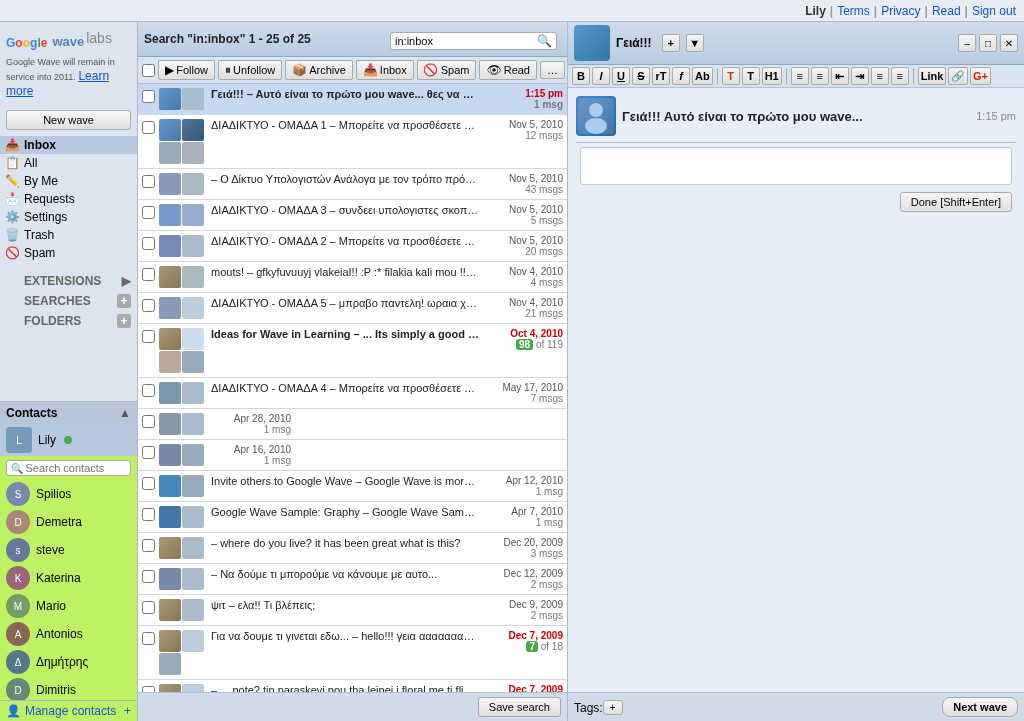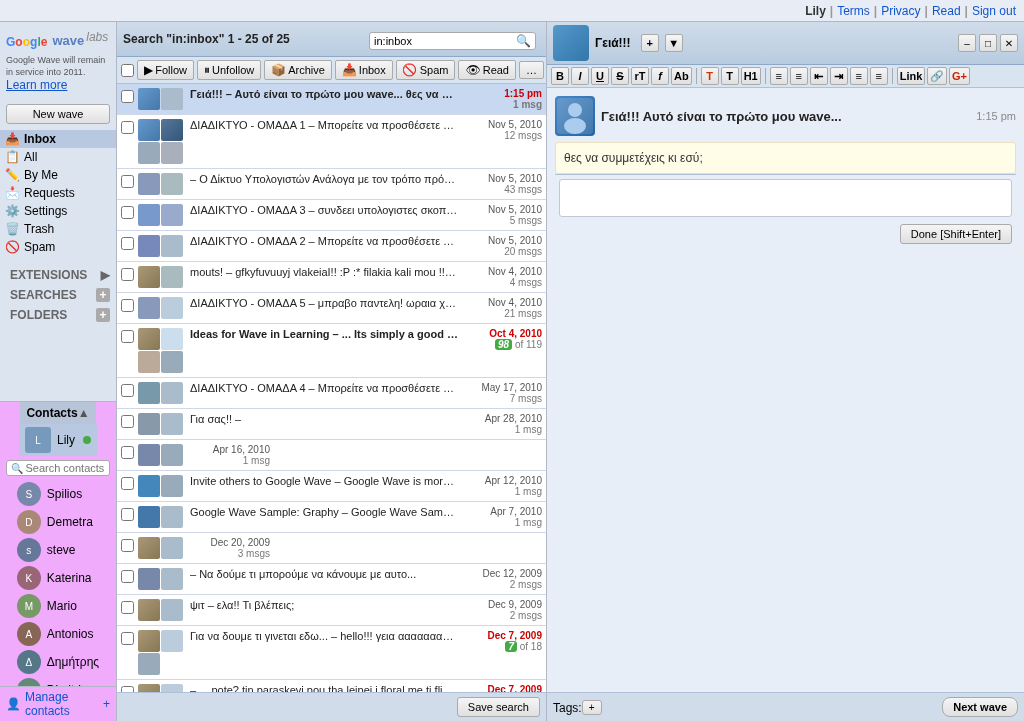--- a/index.html
+++ b/index.html
@@ -23,21 +23,21 @@
 
     
     #main-layout {
       display: flex;
       flex: 1;
       overflow: hidden;
     }
 
     
     #sidebar {
-      width: 117px;
+      width: 138px;
       background: #dce4f0;
       border-right: 1px solid #b0b8c8;
       display: flex;
       flex-direction: column;
       overflow: hidden;
     }
 
     #logo-area {
       padding: 8px 6px 4px 6px;
       background: #dce4f0;
@@ -66,21 +66,21 @@
       display: flex;
       align-items: center;
       padding: 2px 6px;
       cursor: pointer;
       gap: 4px;
     }
     .sidebar-nav li.active { background: #b8c8e0; font-weight: bold; }
     .nav-icon { width: 14px; height: 14px; display: inline-flex; align-items: center; justify-content: center; }
 
     .sidebar-section {
-      padding: 4px 6px 2px 10px;
+      padding: 4px 6px 2px 24px;
       font-size: 10px;
       color: #666;
       font-weight: bold;
       text-transform: uppercase;
       display: flex;
       align-items: center;
       justify-content: space-between;
     }
     .sidebar-section .add-btn {
       width: 14px; height: 14px;
@@ -88,25 +88,24 @@
       border-radius: 2px;
       color: white;
       display: flex; align-items: center; justify-content: center;
       cursor: pointer; font-size: 12px; line-height: 1;
     }
 
     
     #contacts-section {
       margin-top: auto;
       border-top: 1px solid #b0b8c8;
-      background: #f0abfc;
+      background: #bef264;
       display: flex;
       flex-direction: column;
       max-height: 320px;
-      align-items: center;
     }
     #contacts-header {
       display: flex;
       align-items: center;
       justify-content: space-between;
       padding: 4px 6px;
       background: #b8c4d8;
       font-weight: bold;
       font-size: 11px;
     }
@@ -245,21 +244,21 @@
     .wave-msgs { font-size: 10px; color: #777; }
     .wave-date.bold { font-weight: bold; color: #c00; }
     .badge {
       display: inline-block;
       border-radius: 3px;
       padding: 0 3px;
       font-size: 10px;
       font-weight: bold;
       color: white;
     }
-    .badge-green { background: #44aa44; font-style: italic; }
+    .badge-green { background: #44aa44; }
     #inbox-footer {
       padding: 4px 6px;
       background: #d0dcea;
       border-top: 1px solid #b0c0d8;
       display: flex; justify-content: flex-end;
     }
     #save-search-btn {
       background: linear-gradient(to bottom, #f5f5f5, #e0e0e0);
       border: 1px solid #aaa;
       border-radius: 3px;
@@ -403,21 +402,21 @@
 
 <div id="main-layout">
 
   <div id="sidebar">
     <div id="logo-area">
       <div class="google-wave-logo">
         <span style="font-size:14px;font-weight:bold;">
           <span style="color:#4285f4">G</span><span style="color:#ea4335">o</span><span style="color:#fbbc05">o</span><span style="color:#4285f4">g</span><span style="color:#34a853">l</span><span style="color:#ea4335">e</span>
         </span>
         <span style="margin-left:3px;color:#5a7fc0;font-size:13px;font-weight:bold;">wave</span>
-        <span style="font-size:12px;color:#888;font-style:italic;align-self:flex-end;margin-bottom:7px;">labs</span>
+        <span style="font-size:14px;color:#888;align-self:flex-end;margin-bottom:7px;">labs</span>
       </div>
       <div class="logo-notice">
         Google Wave will remain in service into 2011. <a href="#">Learn more</a>
       </div>
     </div>
 
     <button id="new-wave-btn">New wave</button>
 
     <ul class="sidebar-nav">
       <li class="active">
@@ -721,23 +720,20 @@
       </div>
 
       <div class="wave-item">
         <input type="checkbox" class="wave-checkbox" style="">
         <div class="wave-avatars">
           <div class="wave-avatar-row">
             <div class="wave-avatar-sm" style="background:#8899aa;"></div>
             <div class="wave-avatar-sm" style="background:#aabbcc;"></div>
           </div>
         </div>
-        <div class="wave-content">
-          <div class="wave-title">Για σας!! –</div>
-        </div>
         <div class="wave-meta">
           <div class="wave-date">Apr 28, 2010</div>
           <div class="wave-msgs">1 msg</div>
         </div>
       </div>
 
       <div class="wave-item">
         <input type="checkbox" class="wave-checkbox" style="">
         <div class="wave-avatars">
           <div class="wave-avatar-row">
@@ -785,20 +781,23 @@
         </div>
       </div>
 
       <div class="wave-item">
         <input type="checkbox" class="wave-checkbox" style="">
         <div class="wave-avatars">
           <div class="wave-avatar-row">
             <div class="wave-avatar-sm wave-avatar-photo"></div>
             <div class="wave-avatar-sm" style="background:#aabbcc;"></div>
           </div>
+        </div>
+        <div class="wave-content">
+          <div class="wave-title">– where do you live? it has been great what is this?</div>
         </div>
         <div class="wave-meta">
           <div class="wave-date">Dec 20, 2009</div>
           <div class="wave-msgs">3 msgs</div>
         </div>
       </div>
 
       <div class="wave-item">
         <input type="checkbox" class="wave-checkbox" style="">
         <div class="wave-avatars">
@@ -929,23 +928,20 @@
             </defs>
             <rect width="36" height="36" fill="url(#avatarGrad)" rx="4"></rect>
             <circle cx="18" cy="12" r="7" fill="#aaccee"></circle>
             <ellipse cx="18" cy="28" rx="11" ry="8" fill="#aaccee"></ellipse>
           </svg>
         </div>
         <span style="font-size:13px;font-weight:bold;color:#222;">Γειά!!! Αυτό είναι το πρώτο μου wave...</span>
         <span class="wave-message-ts">1:15 pm</span>
       </div>
 
-      <div class="wave-body">
-        <div class="wave-body-text">θες να συμμετέχεις κι εσύ;</div>
-      </div>
 
       <div id="wave-compose-area">
         <textarea style="width: 100%; min-height: 30px; border: 1px solid rgb(192, 200, 216); border-radius: 3px; padding: 4px; font-size: 12px; resize: none;"></textarea>
         <button id="done-btn">Done [Shift+Enter]</button>
         <div style="clear:both;"></div>
       </div>
     </div>
 
     <div id="wave-footer">
       <div id="tags-area">

